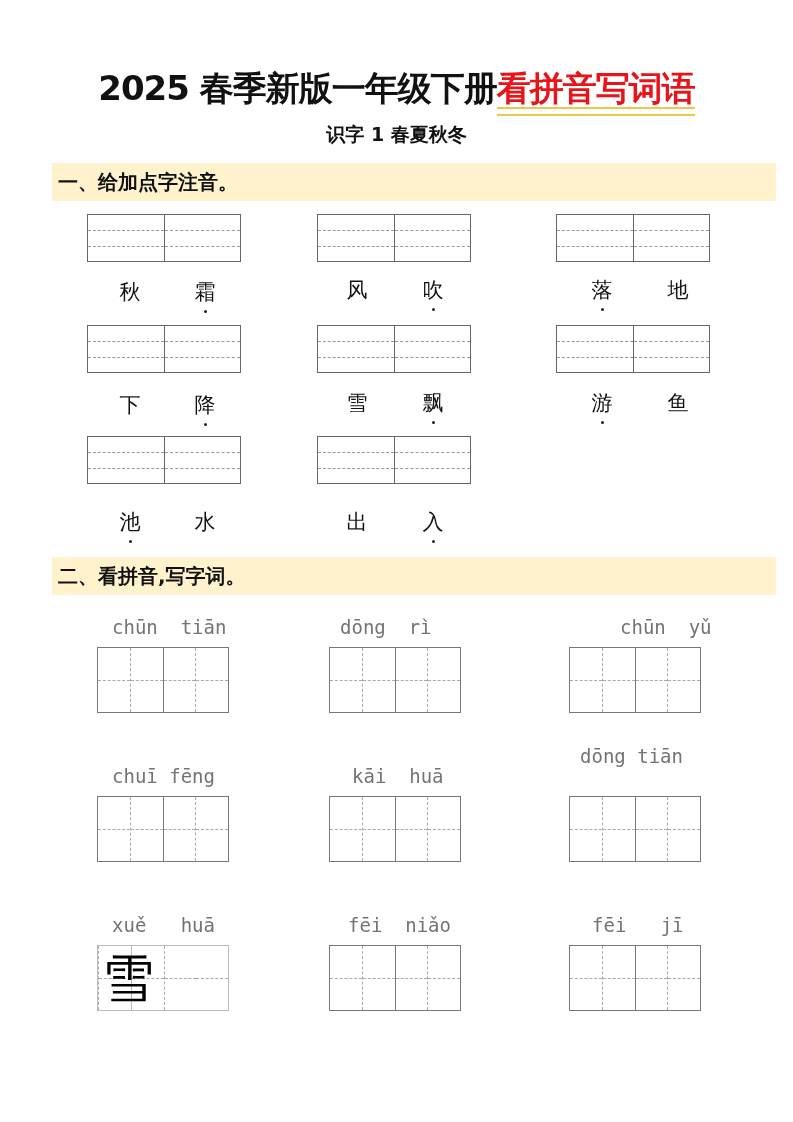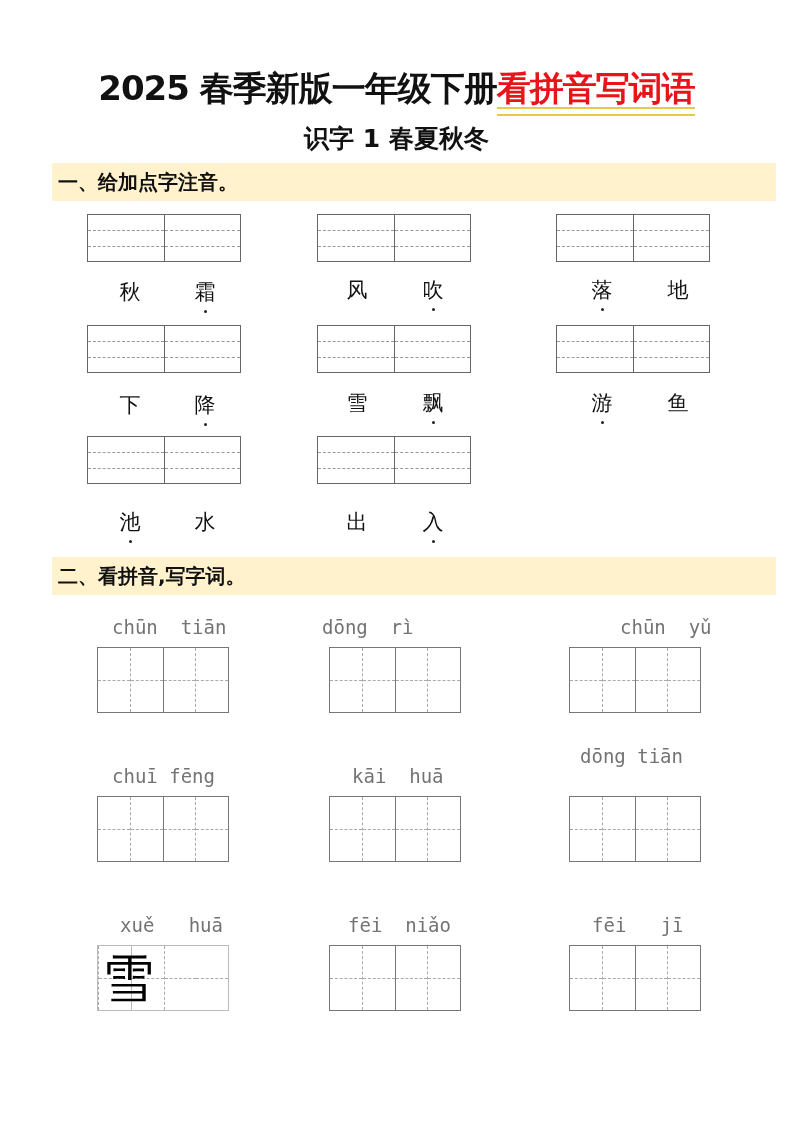--- a/index.html
+++ b/index.html
@@ -1,20 +1,20 @@
 <!DOCTYPE html>
 <html><head>
 <meta charset="utf-8">
 <style>
   html, body { margin: 0; padding: 0; background: #ffffff; }
   body { width: 793px; height: 1122px; position: relative; overflow: hidden; font-family: "DejaVu Serif", serif; color: #111; }
   .title { position: absolute; top: 66px; left: 0; width: 793px; text-align: center; font-family: "DejaVu Sans", sans-serif; font-size: 34px; font-weight: bold; letter-spacing: -1px; white-space: nowrap; }
   .title .red { color: #e8141a; position: relative; display: inline-block; }
   .title .red::after { content: ""; position: absolute; left: 0; right: 0; bottom: -4px; height: 5px; border-top: 2px solid #e9c84a; border-bottom: 2px solid #e9c84a; }
-  .subtitle { position: absolute; top: 122px; left: 0; width: 793px; text-align: center; font-family: "DejaVu Sans", sans-serif; font-size: 25px; font-weight: bold; }
+  .subtitle { position: absolute; top: 122px; left: 0; width: 793px; text-align: center; font-family: "DejaVu Sans", sans-serif; font-size: 19px; font-weight: bold; }
   .band { position: absolute; left: 52px; width: 724px; height: 38px; background: #fff2cc; }
   .band span { position: absolute; left: 6px; top: 6px; font-family: "DejaVu Sans", sans-serif; font-weight: bold; font-size: 20px; }
   .pbox { position: absolute; width: 154px; height: 48px; border: 1.5px solid #666; box-sizing: border-box; display: flex; }
   .pbox .cell { flex: 1; position: relative; }
   .pbox .cell + .cell { border-left: 1.5px solid #666; }
   .pbox .cell::before, .pbox .cell::after { content: ""; position: absolute; left: 0; right: 0; border-top: 1px dashed #999; }
   .pbox .cell::before { top: 15px; }
   .pbox .cell::after { top: 31px; }
   .hz { position: absolute; font-size: 21px; width: 30px; text-align: center; font-family: "DejaVu Serif", serif; }
   .hz.dot::after { content: ""; position: absolute; left: 50%; bottom: -7px; width: 3px; height: 3px; margin-left: -1.5px; background: #222; border-radius: 50%; }
@@ -101,21 +101,21 @@
 </div>
 
 <div class="py" style="left:112px;top:616px;"><span>chūn</span>&nbsp;&nbsp;<span>tiān</span></div>
 <div class="tz" style="left:97px;top:647px;">
     <div class="c"></div>
     <div class="c"></div>
     <div class="c"></div>
     <div class="c"></div>
   </div>
 
-<div class="py" style="left:322px;top:616px;"><span>dōng</span>&nbsp;&nbsp;<span>rì</span></div>
+<div class="py" style="left:340px;top:616px;"><span>dōng</span>&nbsp;&nbsp;<span>rì</span></div>
 <div class="tz" style="left:329px;top:647px;">
     <div class="c"></div>
     <div class="c"></div>
     <div class="c"></div>
     <div class="c"></div>
   </div>
 
 <div class="py" style="left:580px;top:616px;margin-left:40px;"><span>chūn</span>&nbsp;&nbsp;<span>yǔ</span></div>
 <div class="tz" style="left:569px;top:647px;">
     <div class="c"></div>
@@ -141,21 +141,21 @@
   </div>
 
 <div class="py" style="left:580px;top:745px;"><span>dōng</span>&nbsp;<span>tiān</span></div>
 <div class="tz" style="left:569px;top:796px;">
     <div class="c"></div>
     <div class="c"></div>
     <div class="c"></div>
     <div class="c"></div>
   </div>
 
-<div class="py" style="left:112px;top:914px;margin-left:8px;"><span>xuě</span>&nbsp;&nbsp;&nbsp;<span>huā</span></div>
+<div class="py" style="left:112px;top:914px;"><span>xuě</span>&nbsp;&nbsp;&nbsp;<span>huā</span></div>
 <div class="tz light" style="left:97px;top:945px;">
   <div class="written">雪</div>
   <div class="c"></div>
     <div class="c"></div>
     <div class="c"></div>
     <div class="c"></div>
 </div>
 
 <div class="py" style="left:348px;top:914px;"><span>fēi</span>&nbsp;&nbsp;<span>niǎo</span></div>
 <div class="tz" style="left:329px;top:945px;">

